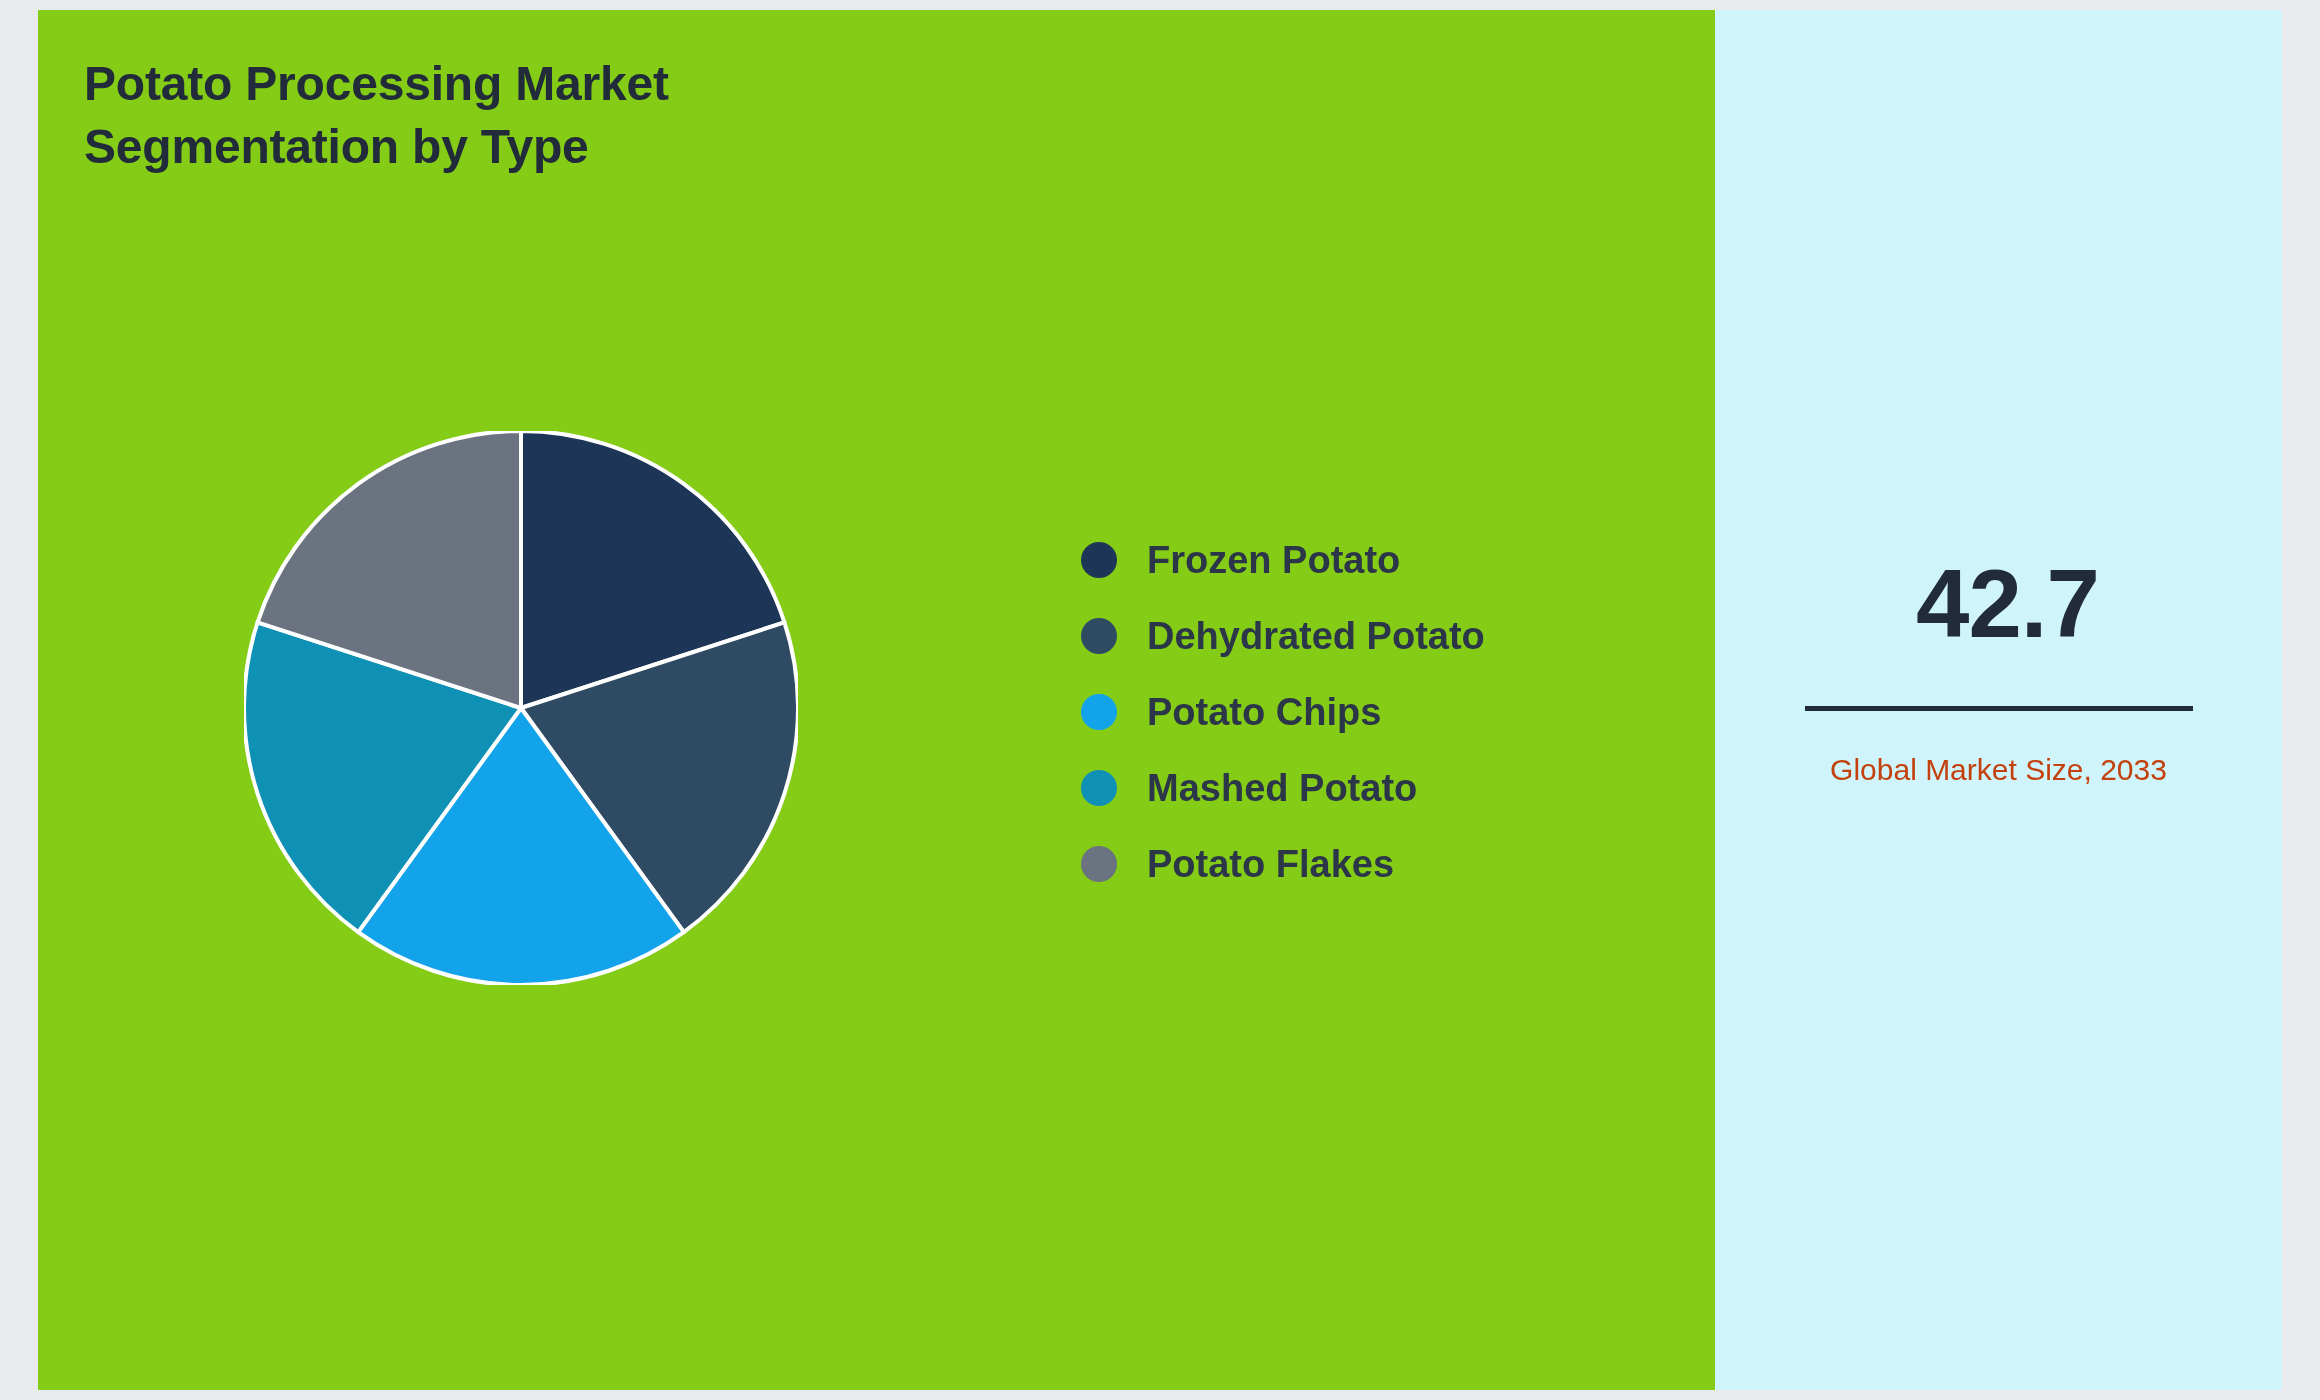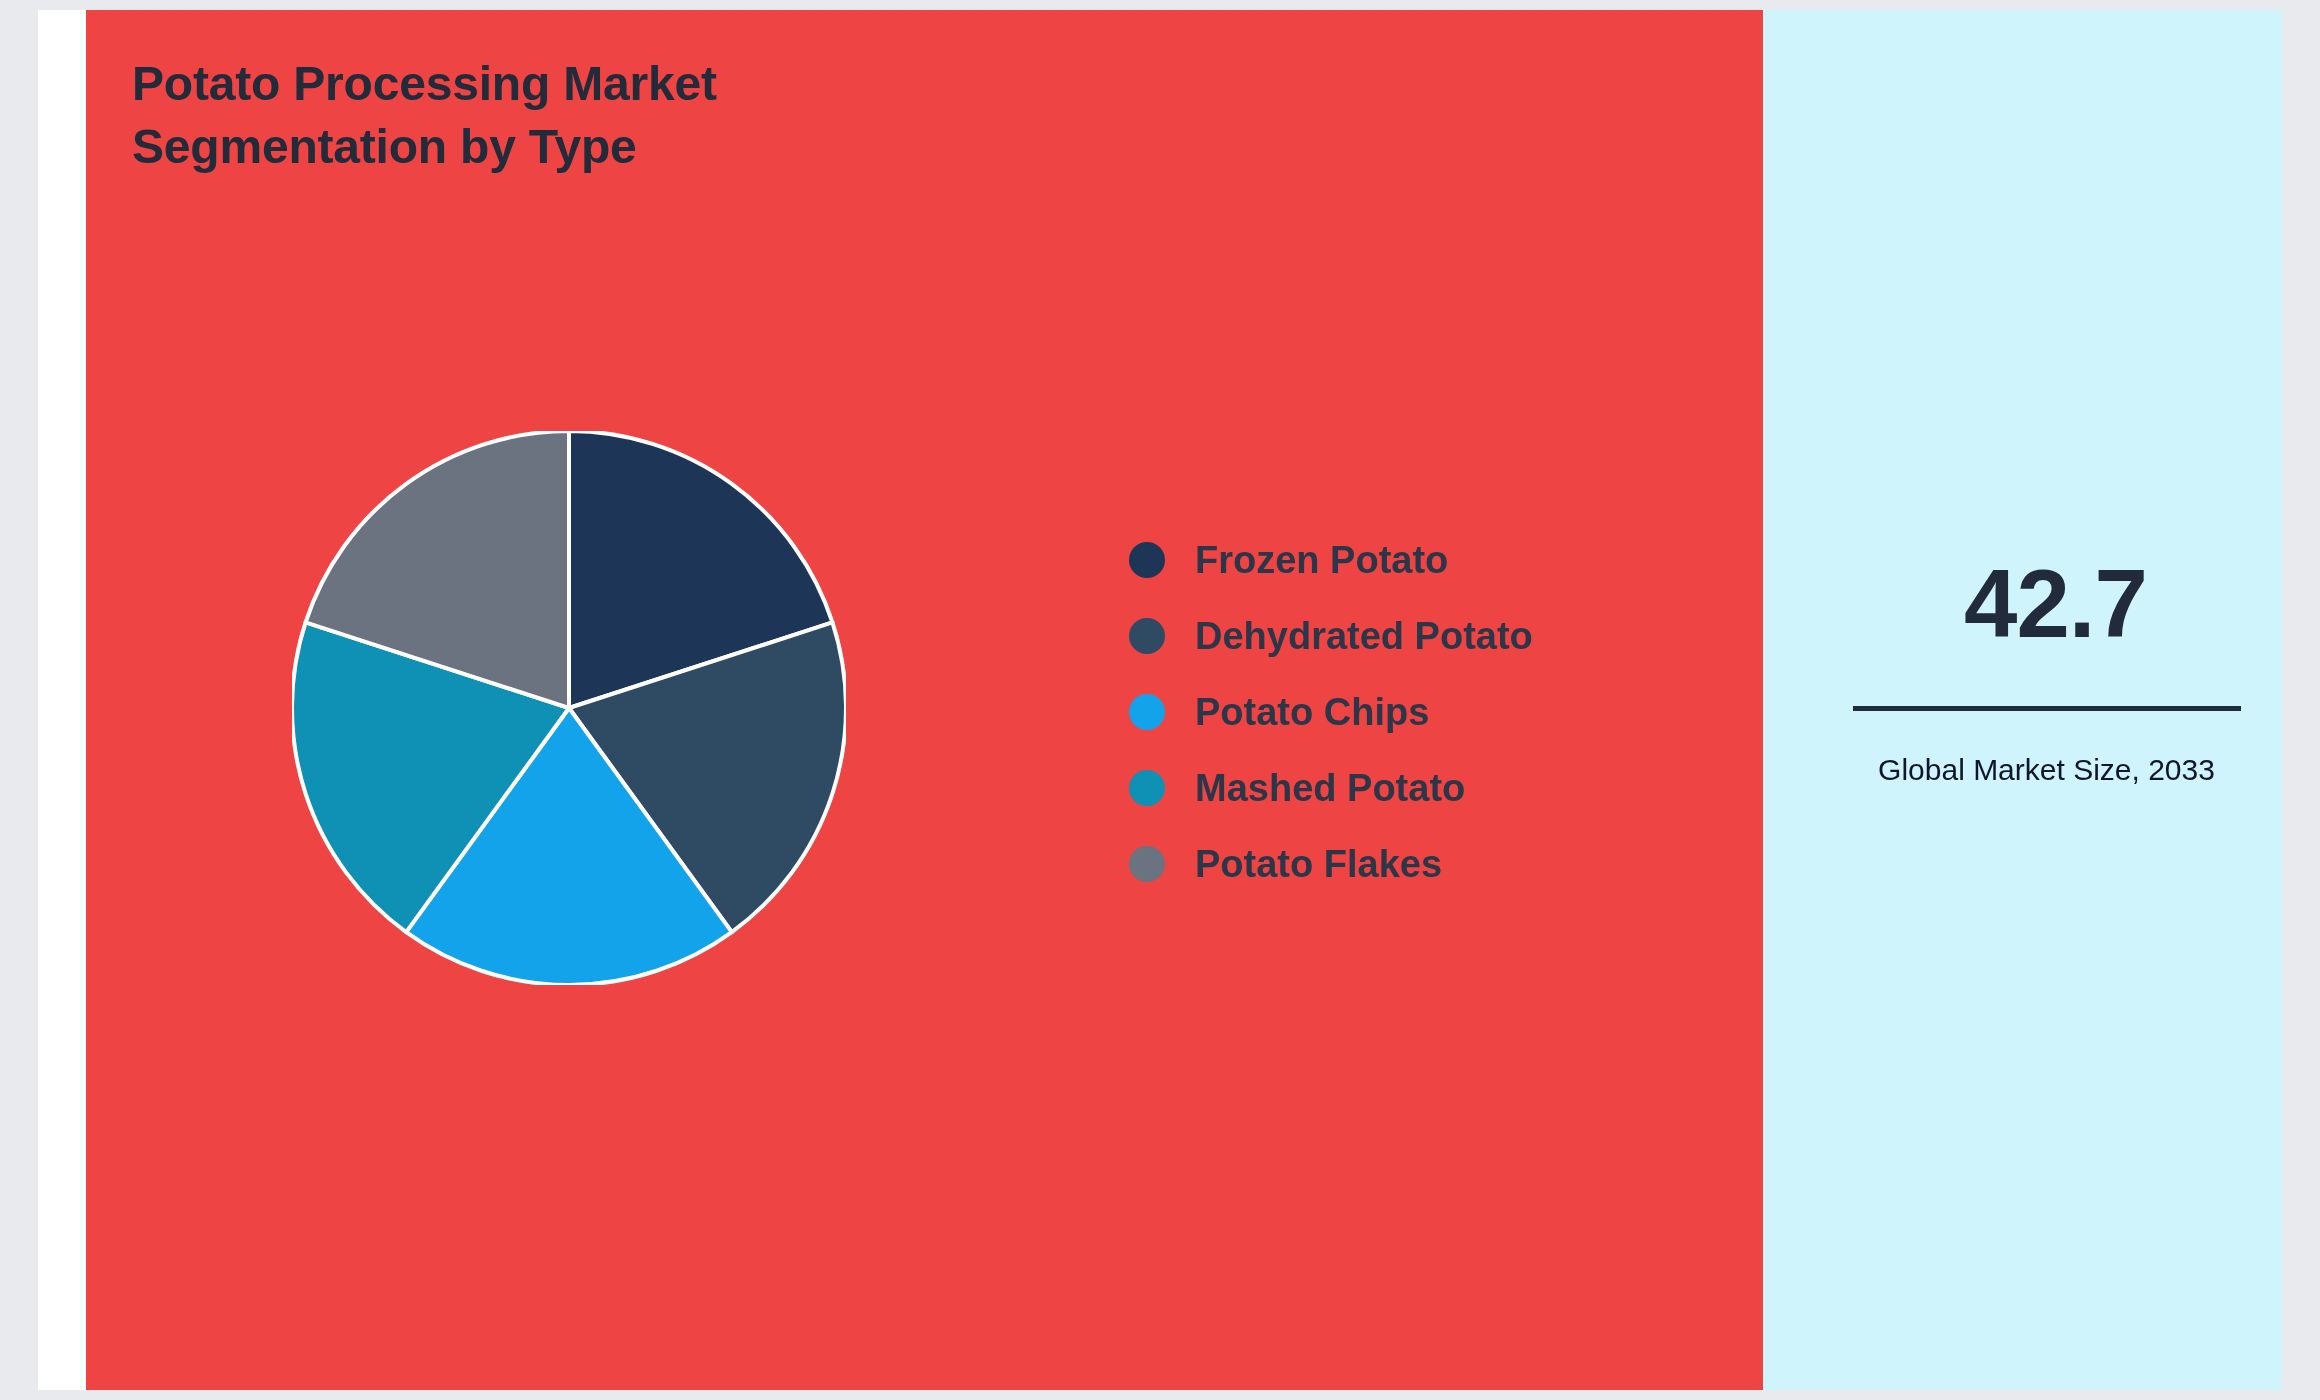--- a/index.html
+++ b/index.html
@@ -25,23 +25,22 @@
     height: 1380px;
     background: #ffffff;
     display: flex;
     flex-direction: row;
     overflow: hidden;
   }
   .left-panel {
     position: relative;
     width: 1677px;
     height: 100%;
-    background: #ef4444;
+    background: #84cc16;
     flex: 0 0 auto;
-    margin-left: 48px;
   }
   .right-panel {
     position: relative;
     width: 567px;
     height: 100%;
     background: #d0f4fb;
     flex: 0 0 auto;
     display: flex;
     flex-direction: column;
     align-items: center;
@@ -132,21 +131,21 @@
     width: 388px;
     height: 5px;
     background: #212b3a;
     margin: 48px auto 0 auto;
   }
   .stat-caption {
     margin: 38px auto 0 auto;
     width: 340px;
     font-size: 30px;
     line-height: 1.38;
-    color: #0f172a;
+    color: #c2410c;
   }
 </style>
 </head>
 <body>
 
 <div id="canvas">
   <div class="card">
 
     <div class="left-panel">
 

